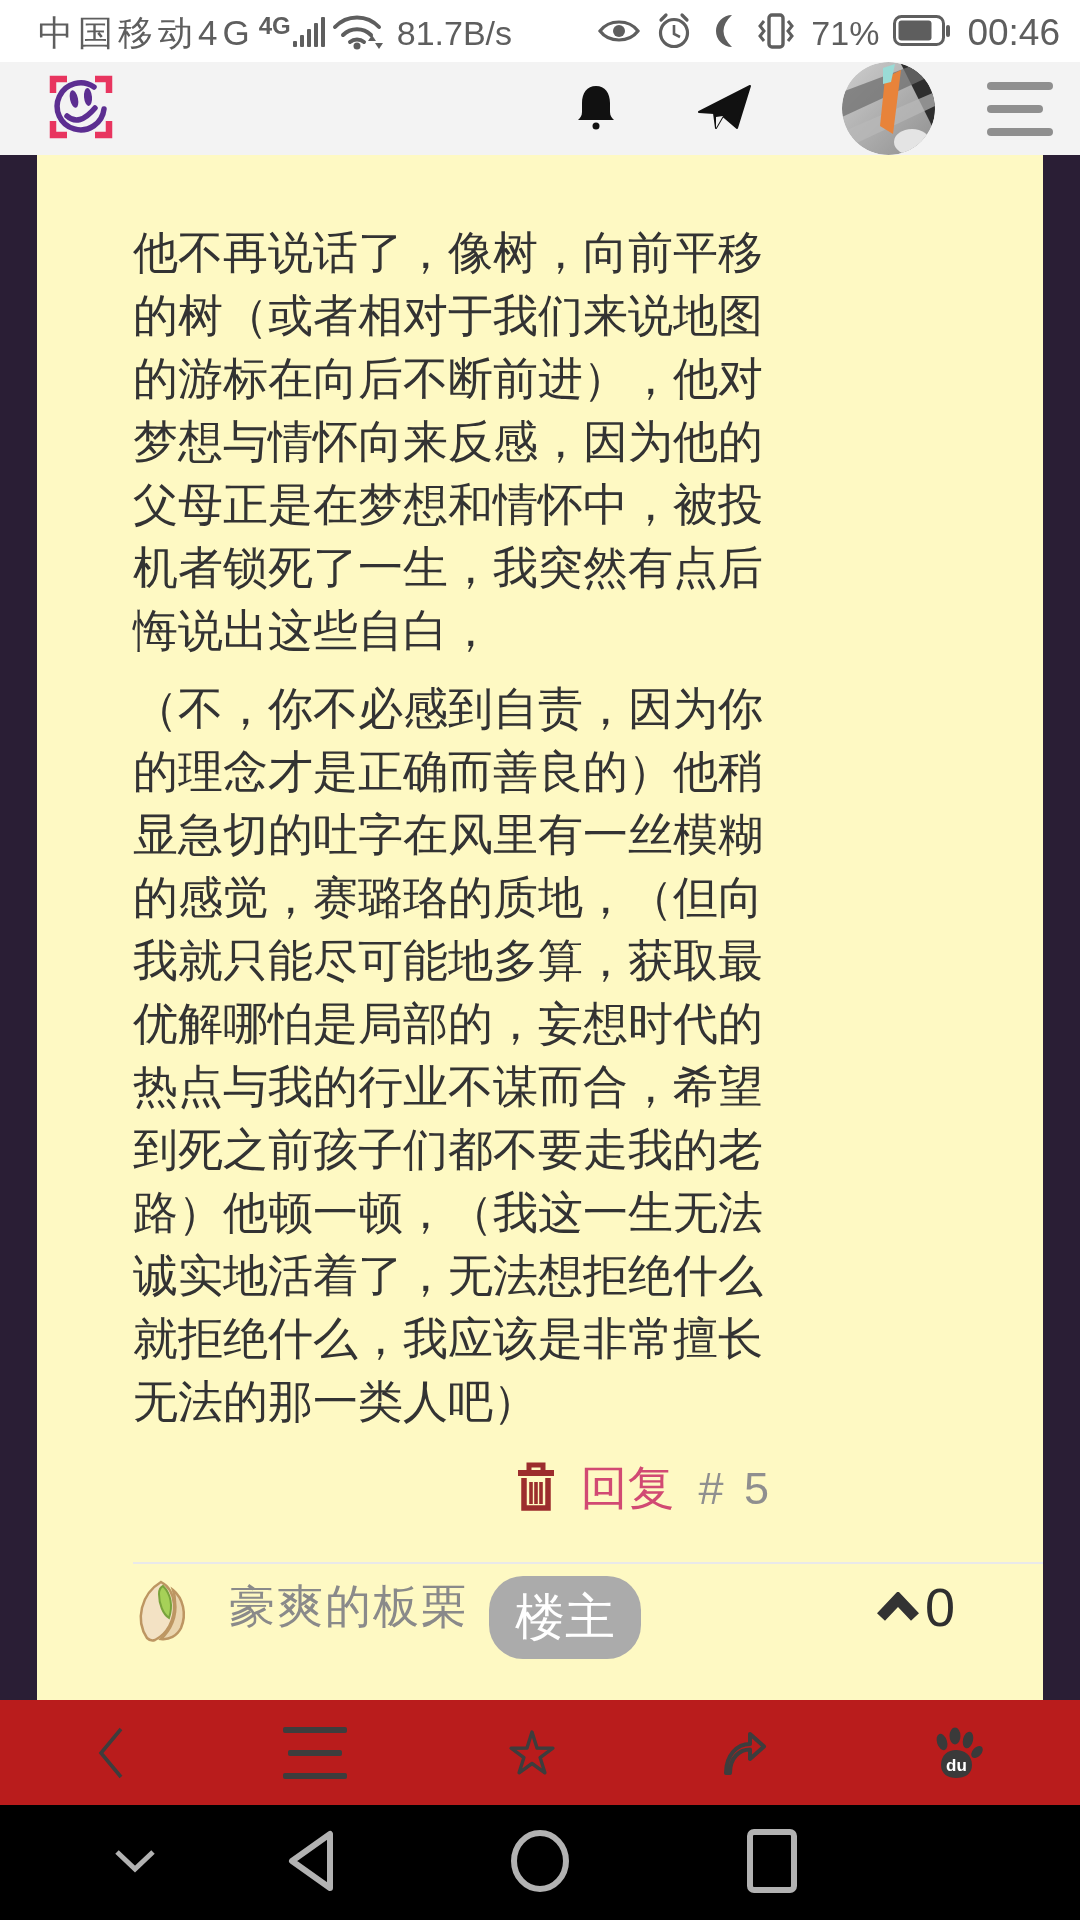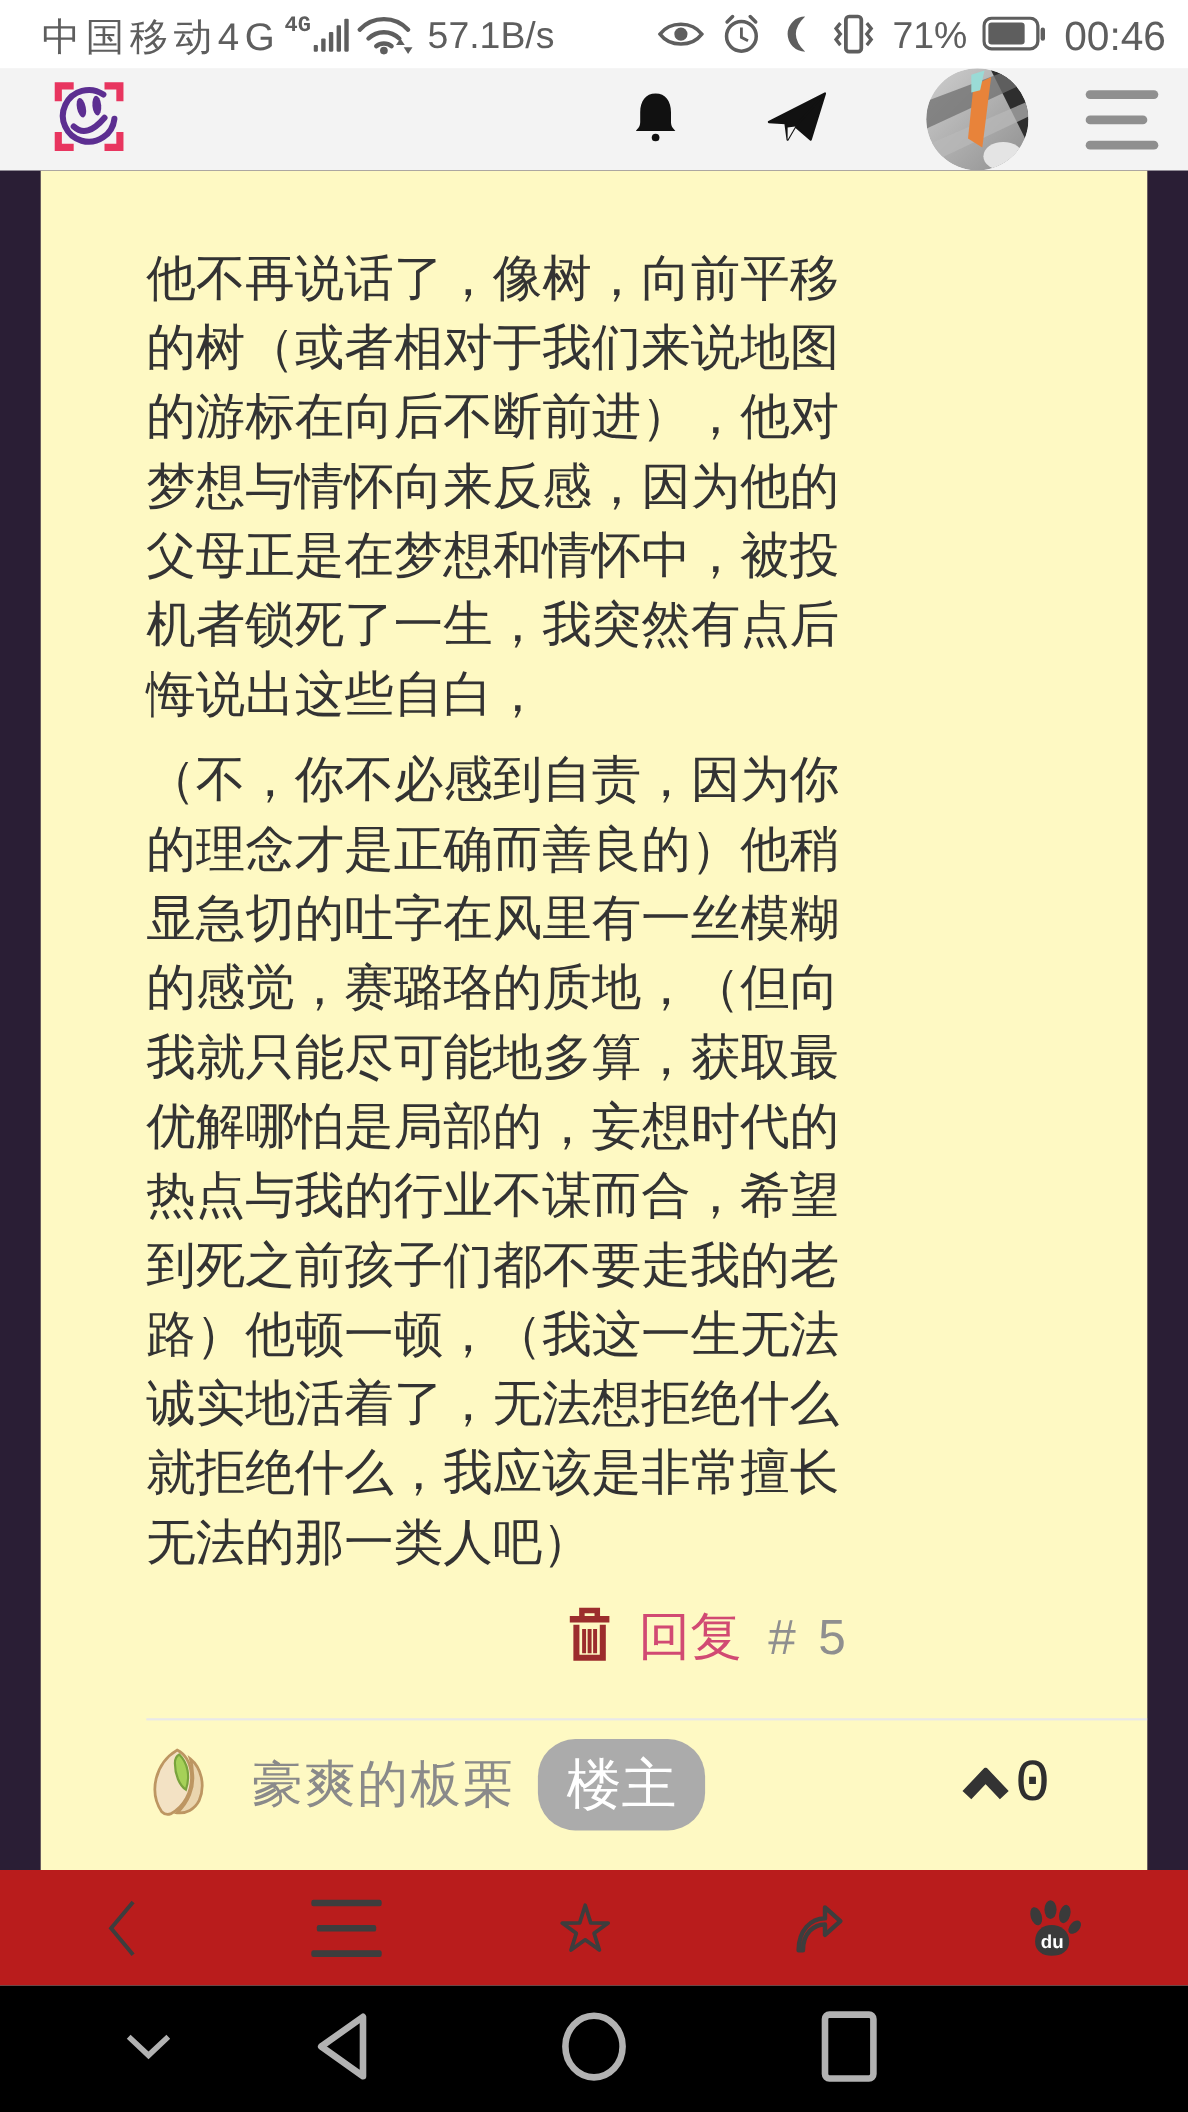--- a/index.html
+++ b/index.html
@@ -4,21 +4,21 @@
 <style>
   * { margin:0; padding:0; box-sizing:border-box; }
   html,body { width:1080px; height:1920px; background:#fff; overflow:hidden;
               font-family:"Liberation Sans","DejaVu Sans",sans-serif; }
 
   
   .status-bar { height:62px; background:#fff; display:flex; align-items:center;
                 padding:4px 20px 0 38px; color:#5e5e5e; }
   .sb-left { display:flex; align-items:center; gap:2px; }
   .carrier { font-size:35px; letter-spacing:5px; }
-  .lte-sup { font-size:20px; font-weight:bold; align-self:flex-start; margin:2px 0 0 2px;font-family:Liberation Mono, monospace; }
+  .lte-sup { font-size:24px; font-weight:bold; align-self:flex-start; margin:2px 0 0 2px; }
   .speed { font-size:34px; margin-left:10px; }
   .sb-right { margin-left:auto; display:flex; align-items:center; gap:14px;text-align:right; }
   .pct { font-size:34px; }
   .clock { font-size:37px; margin-left:2px; }
 
   
   .app-header { height:93px; background:#f3f3f3; display:flex; align-items:center;
                 padding:0 27px 0 48px; }
   .hdr-spacer { flex:1; }
   .avatar { width:93px; height:93px; border-radius:50%; overflow:hidden; flex:0 0 auto; }
@@ -29,21 +29,21 @@
   
   .content { height:1545px; background:#2a1e35; padding:0 37px; overflow:hidden; }
   .card { background:#fef9c3; height:100%; padding:66px 0 0 96px; overflow:hidden; }
   .post-text { width:640px; font-size:45px; line-height:63px; color:#333; }
   .post-text p + p { margin-top:15px; }
   .action-row { width:640px; margin-top:24px; display:flex; justify-content:flex-end;
                 align-items:center; gap:24px; }
   .reply-label { font-size:47px; color:#d14a73; cursor:pointer; }
   .floor-label { font-size:45px; color:#8f8f8f; letter-spacing:4px; }
   .divider { width:910px; margin-top:42px; border-top:2px solid #e9e9e9; }
-  .post-header { width:910px; margin-top:12px; height:92px; display:flex; align-items:center;font-family:Liberation Mono, monospace; }
+  .post-header { width:910px; margin-top:12px; height:92px; display:flex; align-items:flex-start; }
   .author-name { font-size:46px; color:#8a8a8a; letter-spacing:2px; margin-left:26px; }
   .op-badge { margin-left:20px; background:#ababab; color:#fff; font-size:50px;
               padding:8px 26px; border-radius:34px; }
   .upvote { margin-left:auto; margin-right:88px; display:flex; align-items:center; gap:4px; cursor:pointer; }
   .upvote-count { font-size:54px; color:#2f2f2f; }
 
   
   .browser-toolbar { height:105px; background:#b91c1c; display:flex; align-items:center;
                      justify-content:space-between; padding:0 96px; }
   .tb-btn { display:flex; align-items:center; justify-content:center; cursor:pointer; }
@@ -78,21 +78,21 @@
         <g stroke="#5e5e5e" stroke-width="4" fill="none" stroke-linecap="round">
           <path d="M4 16 A30 30 0 0 1 48 16"></path>
           <path d="M12 24 A20 20 0 0 1 40 24"></path>
           <path d="M19 31 A11 11 0 0 1 33 31"></path>
         </g>
         <circle cx="26" cy="35" r="3.5" fill="#5e5e5e"></circle>
         <polygon points="37,30 45,30 41,24" fill="#5e5e5e"></polygon>
         <polygon points="44,32 52,32 48,38" fill="#5e5e5e"></polygon>
       </svg>
     </span>
-    <span class="speed">57.1B/s</span>
+    <span class="speed">81.7B/s</span>
   </div>
   <div class="sb-right">
     <span>
       <svg width="44" height="30" viewBox="0 0 44 30">
         <path d="M3 15 C12 3 32 3 41 15 C32 27 12 27 3 15 Z" stroke="#5e5e5e" stroke-width="3.2" fill="none"></path>
         <circle cx="22" cy="15" r="6" fill="#5e5e5e"></circle>
         </svg>
     </span>
     <span>
       <svg width="38" height="38" viewBox="0 0 38 38">

